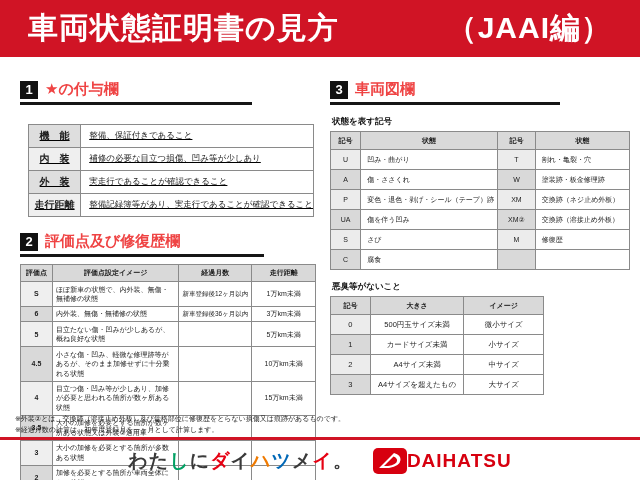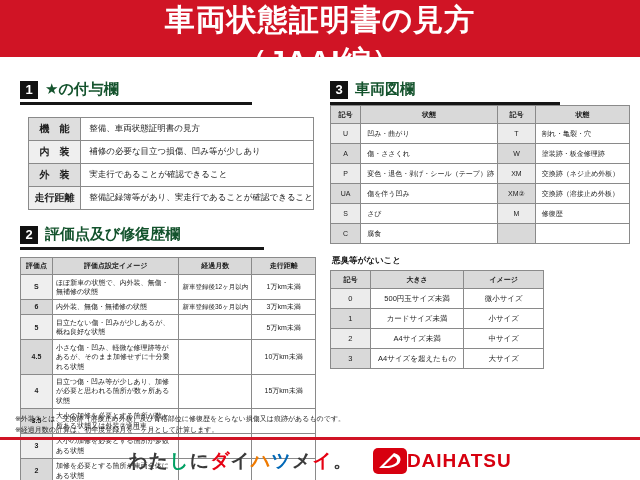--- a/index.html
+++ b/index.html
@@ -2,43 +2,43 @@
 <html><head>
 <meta charset="utf-8">
 <style>
   * { margin:0; padding:0; box-sizing:border-box; }
   html,body { background:#fff; }
   body { font-family:"Liberation Sans","DejaVu Sans",sans-serif; }
   .page { position:relative; width:640px; height:480px; background:#fff; overflow:hidden; margin:0 auto; }
 
   
   .banner { position:absolute; top:0; left:0; width:640px; height:57px; background:#d01425;
-            display:flex; align-items:center; justify-content:space-between; padding:0 28px;flex-direction:column; }
+            display:flex; align-items:center; justify-content:space-between; padding:0 28px; }
   .banner .t { color:#fff; font-size:30px; font-weight:900; letter-spacing:1px; white-space:nowrap; }
 
   .subtitle { position:absolute; top:61px; left:15px; font-size:12px; font-weight:bold; color:#111; }
 
   
   .col-left  { position:absolute; left:20px;  top:80px; width:296px; }
   .col-right { position:absolute; left:330px; top:80px; width:302px; }
 
   
   .sec-head { display:flex; align-items:center; gap:7px; }
   .badge { width:18px; height:18px; background:#111; color:#fff; font-size:13px; font-weight:bold;
            display:flex; align-items:center; justify-content:center; flex:0 0 auto; }
-  .sec-title { font-size:15px; font-weight:bold; color:#14532d; white-space:nowrap; }
+  .sec-title { font-size:15px; font-weight:bold; color:#ef4444; white-space:nowrap; }
   .rule { height:3px; background:#161616; margin-top:3px; }
   .rule.w1 { width:232px; } .rule.w2 { width:244px; } .rule.w3 { width:230px; }
 
   
   table { border-collapse:collapse; background:#fff; }
   td,th { border:1px solid #8a8a8a; color:#1c1c1c; }
 
   
-  .t1 { width:286px; margin:12px 0 0 8px; border:1.5px solid #777; }
+  .t1 { width:286px; margin:19px 0 0 8px; border:1.5px solid #777;text-decoration:underline; }
   .t1 td { height:23px; }
   .t1 .lab { width:72px; text-align:center; font-size:10px; font-weight:bold; }
   .t1 tr:nth-child(odd)  .lab { background:#dedede; }
   .t1 tr:nth-child(even) .lab { background:#efefef; }
   .t1 .desc { font-size:8.5px; padding-left:8px; white-space:nowrap; overflow:hidden; }
 
   
   .t2 { width:296px; margin-top:7px; border:1.5px solid #777; font-size:7px; }
   .t2 th { background:#d9d9d9; font-size:7px; font-weight:bold; padding:3px 1px; }
   .t2 td { padding:2.5px 3px; line-height:1.35; }
@@ -102,21 +102,21 @@
     <div class="sec-head">
       <span class="badge">1</span>
       <span class="sec-title">★の付与欄</span>
     </div>
     <div class="rule w1"></div>
 
     <table class="t1">
       <tbody>
         <tr>
           <td class="lab">機　能</td>
-          <td class="desc">整備、車両状態証明書の見方</td>
+          <td class="desc">整備、保証付きであること</td>
         </tr>
         <tr>
           <td class="lab">内　装</td>
           <td class="desc">補修の必要な目立つ損傷、凹み等が少しあり</td>
         </tr>
         <tr>
           <td class="lab">外　装</td>
           <td class="desc">実走行であることが確認できること</td>
         </tr>
         <tr>
@@ -202,20 +202,21 @@
   </div>
 
   <div class="col-right">
 
     <div class="sec-head">
       <span class="badge">3</span>
       <span class="sec-title">車両図欄</span>
     </div>
     <div class="rule w3"></div>
 
+    <div class="sub-label">状態を表す記号</div>
 
     <table class="t3">
       <thead>
         <tr>
           <th>記号</th>
           <th>状態</th>
           <th>記号</th>
           <th>状態</th>
         </tr>
       </thead>

